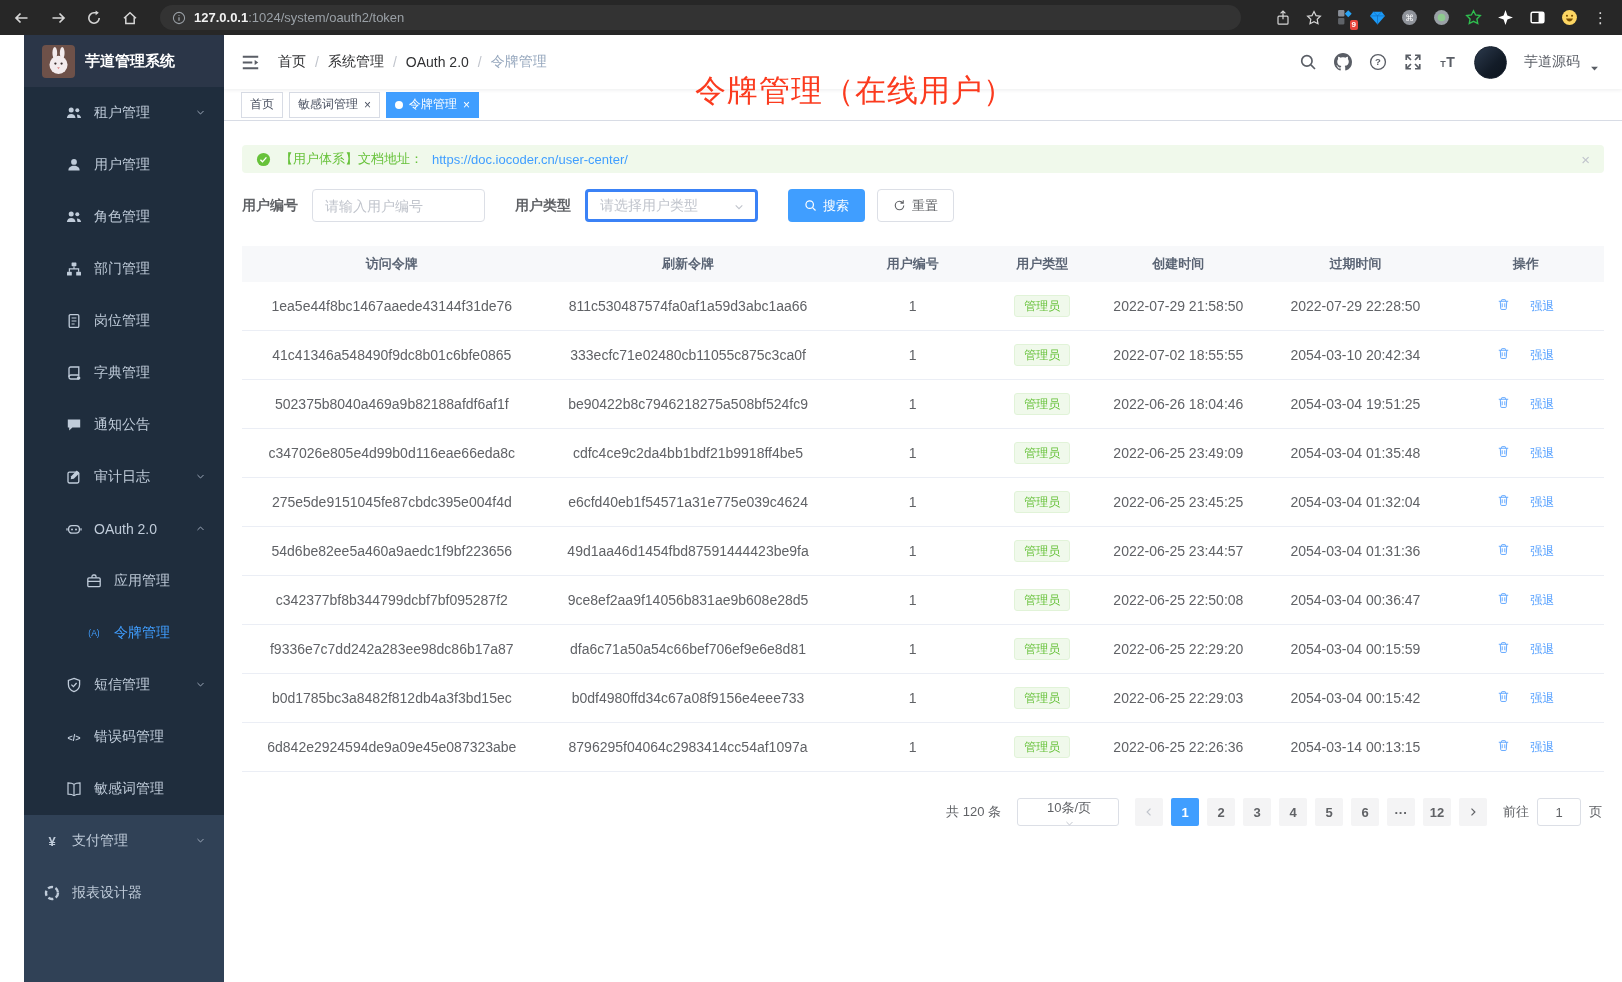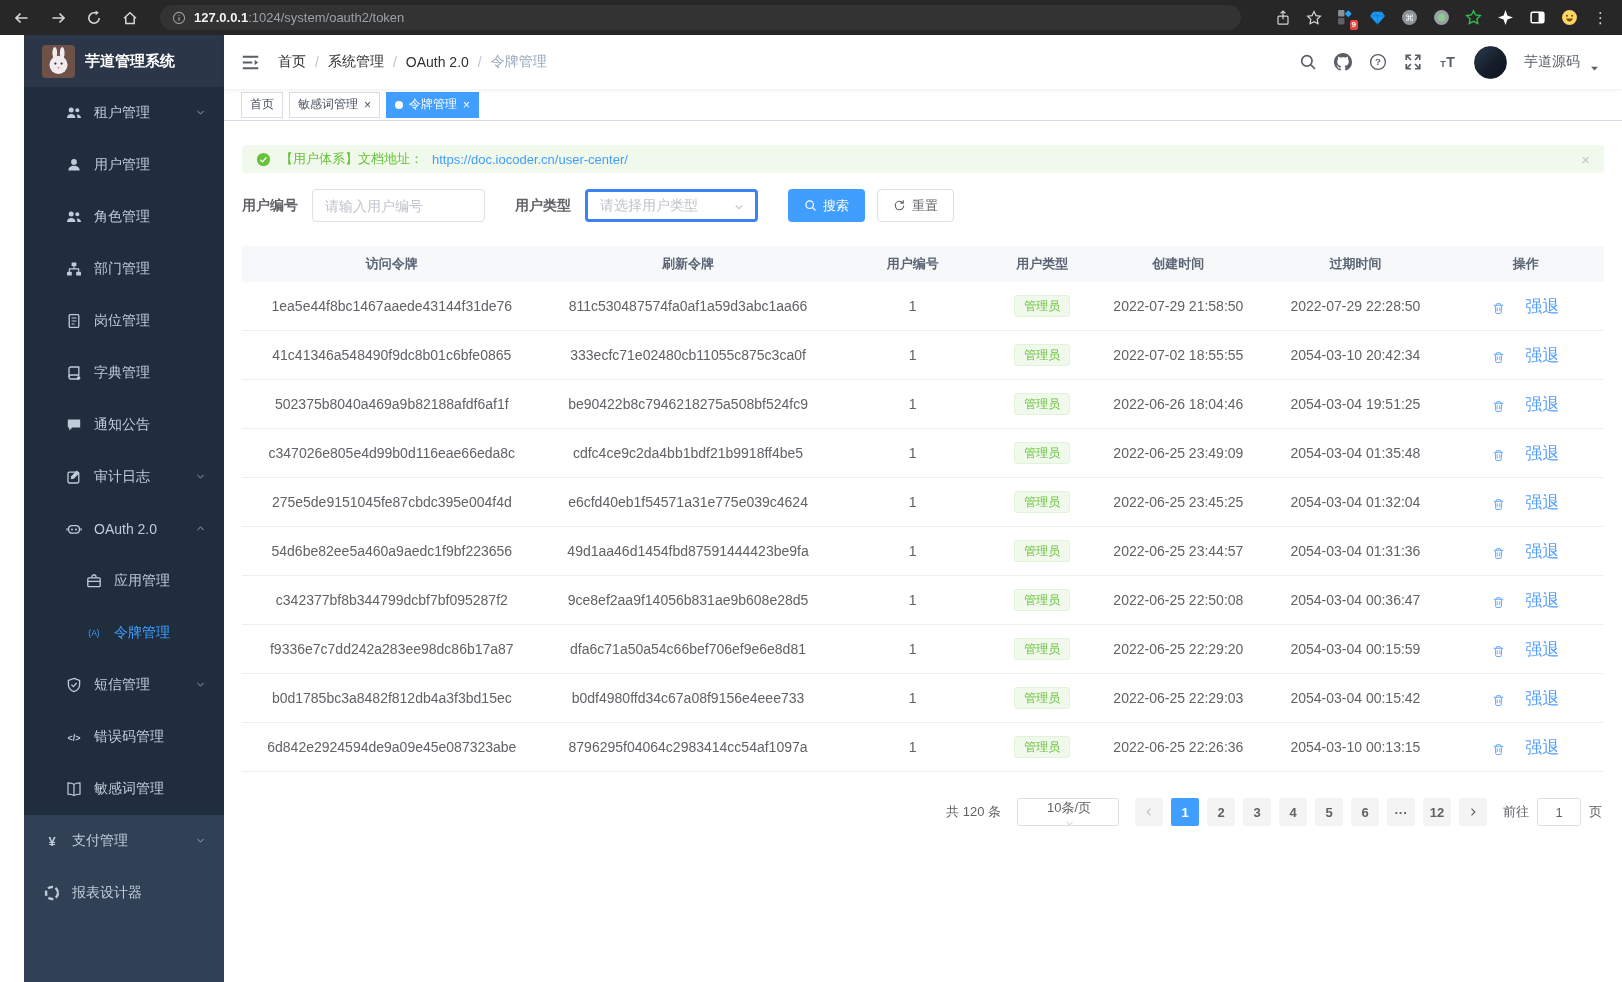--- a/index.html
+++ b/index.html
@@ -97,21 +97,21 @@
   .tr { display:flex; height:49px; align-items:center; border-bottom:1px solid #ebeef5; }
   .td { font-size:14px; color:#606266; text-align:center; overflow:hidden; white-space:nowrap; }
   .th:nth-child(1), .td:nth-child(1) { width:22%; }
   .th:nth-child(2), .td:nth-child(2) { width:21.5%; }
   .th:nth-child(3), .td:nth-child(3) { width:11.5%; }
   .th:nth-child(4), .td:nth-child(4) { width:7.5%; }
   .th:nth-child(5), .td:nth-child(5) { width:12.5%; }
   .th:nth-child(6), .td:nth-child(6) { width:13.5%; }
   .th:nth-child(7), .td:nth-child(7) { width:11.5%; }
   .type-tag { display:inline-block; background:#f0f9eb; border:1px solid #e1f3d8; color:#67c23a; font-size:12px; height:22px; line-height:20px; padding:0 9px; border-radius:3px; }
-  .act-link { color:#539fff; font-size:17px; display:inline-flex; align-items:center; gap:20px; cursor:pointer; }
+  .act-link { color:#539fff; font-size:12px; display:inline-flex; align-items:flex-start; gap:20px; cursor:pointer; }
   .act-link .ic { width:13px; height:13px; }
 
   
   .pager { margin-top:26px; display:flex; align-items:center; justify-content:flex-end; gap:16px; padding-right:2px; }
   .p-total { font-size:13px; color:#606266; }
   .p-size { width:102px; height:28px; border:1px solid #dcdfe6; border-radius:3px; display:flex; align-items:center; justify-content:space-between; padding:0 8px 0 10px; font-size:13px; color:#606266; cursor:pointer;flex-direction:column; }
   .p-size .ic { width:11px; height:11px; color:#c0c4cc; }
   .p-pages { display:flex; align-items:center; gap:8px; }
   .p-btn { min-width:28px; height:28px; border-radius:2px; background:#f4f4f5; color:#606266; font-size:13px; font-weight:bold; display:inline-flex; align-items:center; justify-content:center; cursor:pointer; padding:0 4px; }
   .p-btn.disabled { color:#c0c4cc; cursor:default; }
@@ -597,21 +597,21 @@
                       </svg></span>
                     <span>强退</span>
                   </span></div>
               </div>
               <div class="tr">
                 <div class="td">6d842e2924594de9a09e45e087323abe</div>
                 <div class="td">8796295f04064c2983414cc54af1097a</div>
                 <div class="td">1</div>
                 <div class="td"><span class="type-tag">管理员</span></div>
                 <div class="td">2022-06-25 22:26:36</div>
-                <div class="td">2054-03-10 00:13:15</div>
+                <div class="td">2054-03-14 00:13:15</div>
                 <div class="td"><span class="act-link">
                     <span class="ic"><svg viewBox="0 0 16 16" fill="currentColor" aria-hidden="true">
                         <path d="M2.2 4h11.6M5.6 4V2.7a.7.7 0 01.7-.7h3.4a.7.7 0 01.7.7V4M4 4l.6 9.2a1 1 0 001 .9h4.8a1 1 0 001-.9L12 4M6.4 6.5v4.8M9.6 6.5v4.8" fill="none" stroke="currentColor" stroke-width="1.1"></path>
                       </svg></span>
                     <span>强退</span>
                   </span></div>
               </div>
             </div>
         </div>
 
@@ -646,13 +646,14 @@
           <div class="p-goto">
             <span>前往</span>
             <input class="goto-input" value="1" style="">
             <span>页</span>
           </div>
         </div>
       </div>
     </div>
   </div>
 
+  <div class="annotation" style="color: rgb(251, 58, 30);">令牌管理（在线用户）</div>
 </div>
 
 </body></html>

